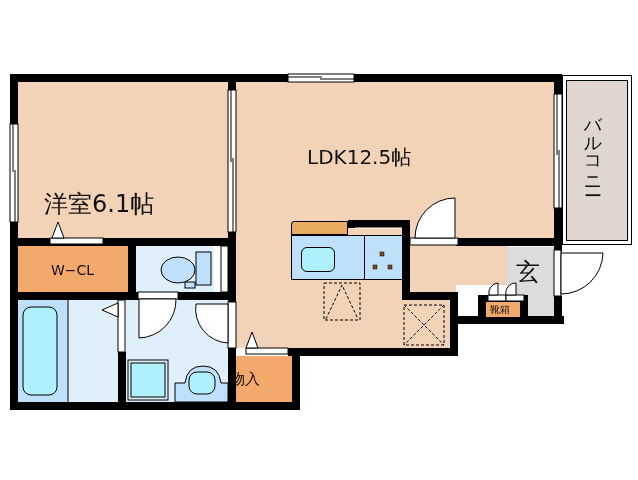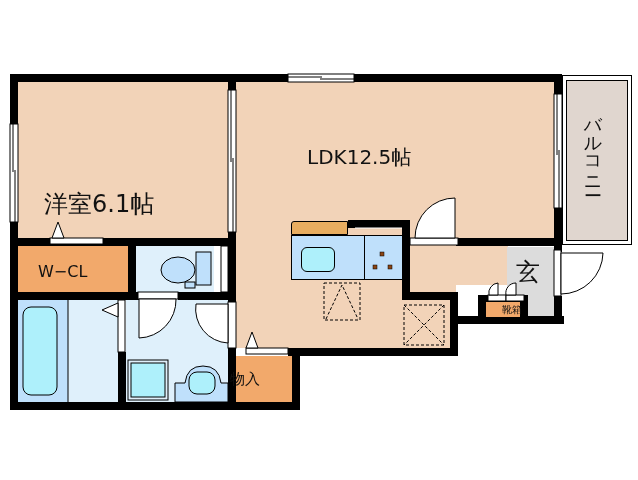--- a/index.html
+++ b/index.html
@@ -166,16 +166,16 @@
     <rect x="488" y="295" width="18" height="6"></rect>
     <rect x="506" y="295" width="18" height="6"></rect>
     <path d="M489 295 A10 10 0 0 1 498 283 L498 295 Z" fill="#fff"></path>
     <path d="M506 295 A10 10 0 0 1 516 283 L516 295 Z" fill="#fff"></path>
   </g>
 </svg>
 
 <div class="lbl" style="left:44px;top:144px;font-size:24px;margin-top:44px;">洋室6.1帖</div>
 <div class="lbl" style="left:307px;top:144px;font-size:20px;">LDK12.5帖</div>
 <div class="lbl" style="left:582px;top:104px;font-size:18px;width:22px;line-height:22px;writing-mode:vertical-rl;">バルコニー</div>
-<div class="lbl" style="left:38px;top:262px;font-size:16px;">W−CL</div>
+<div class="lbl" style="left:51px;top:262px;font-size:14px;">W−CL</div>
 <div class="lbl" style="left:230px;top:370px;font-size:15px;">物入</div>
 <div class="lbl" style="left:516px;top:256px;font-size:24px;">玄</div>
-<div class="lbl" style="left:502px;top:303px;font-size:10px;">靴箱</div>
+<div class="lbl" style="left:490px;top:303px;font-size:10px;">靴箱</div>
 
 </body></html>

